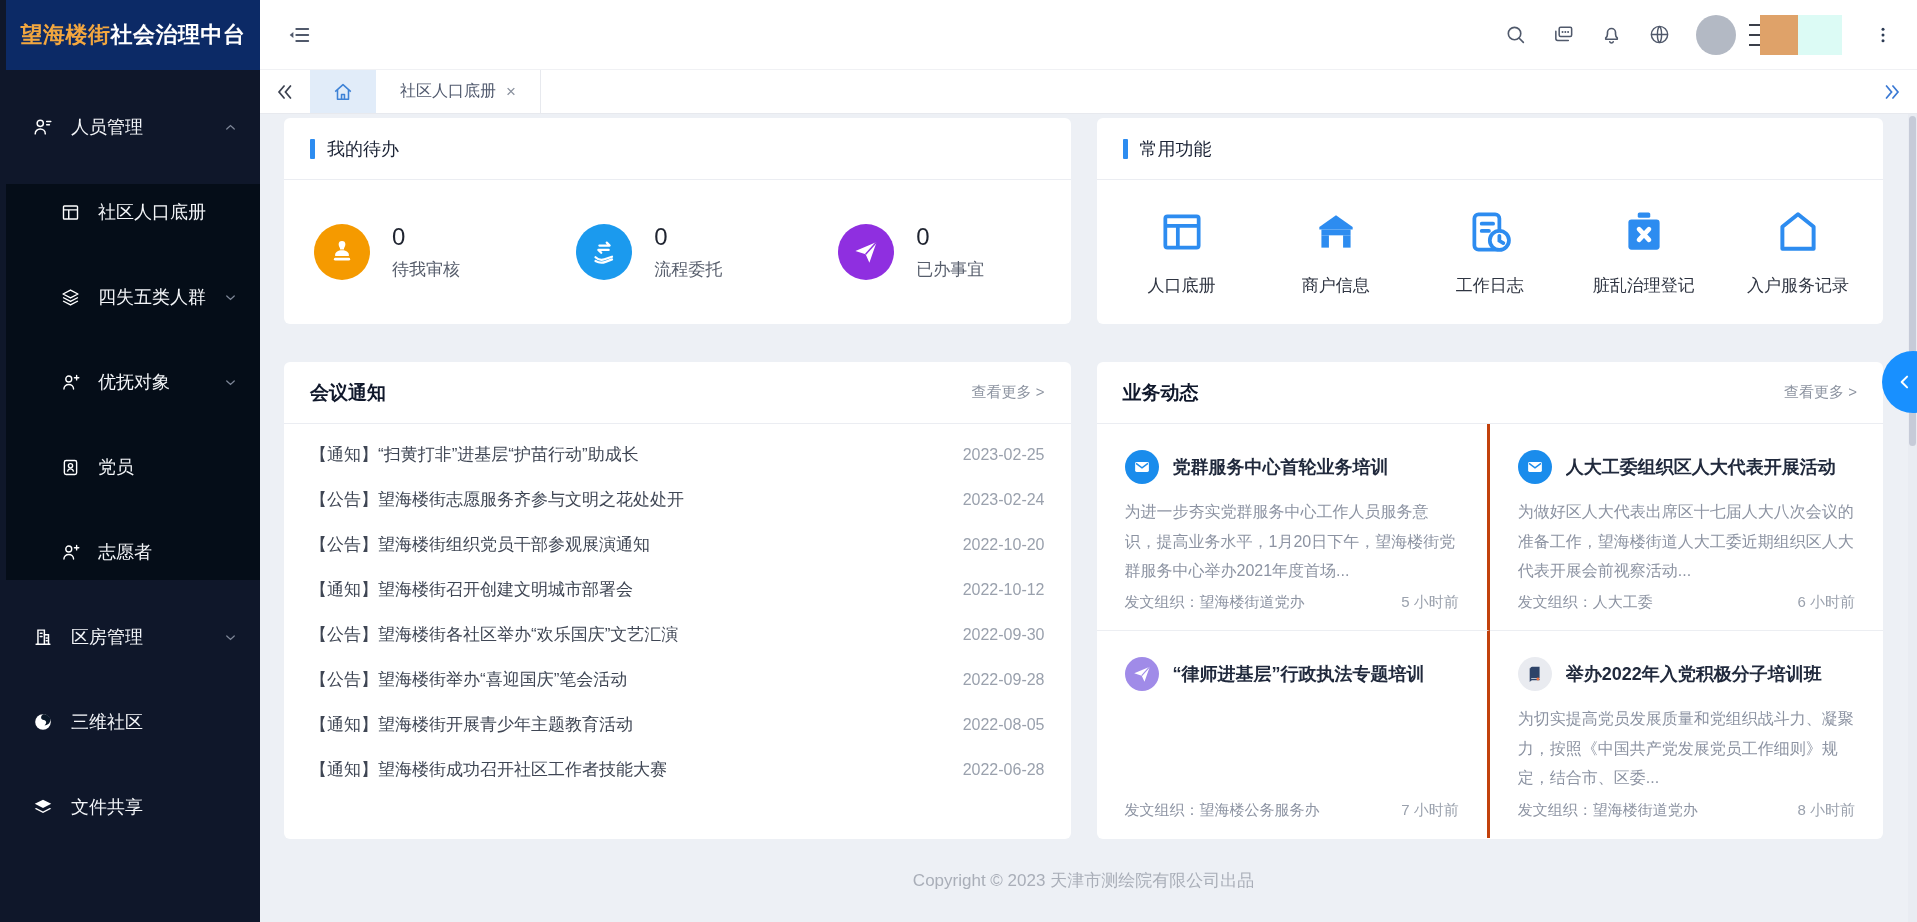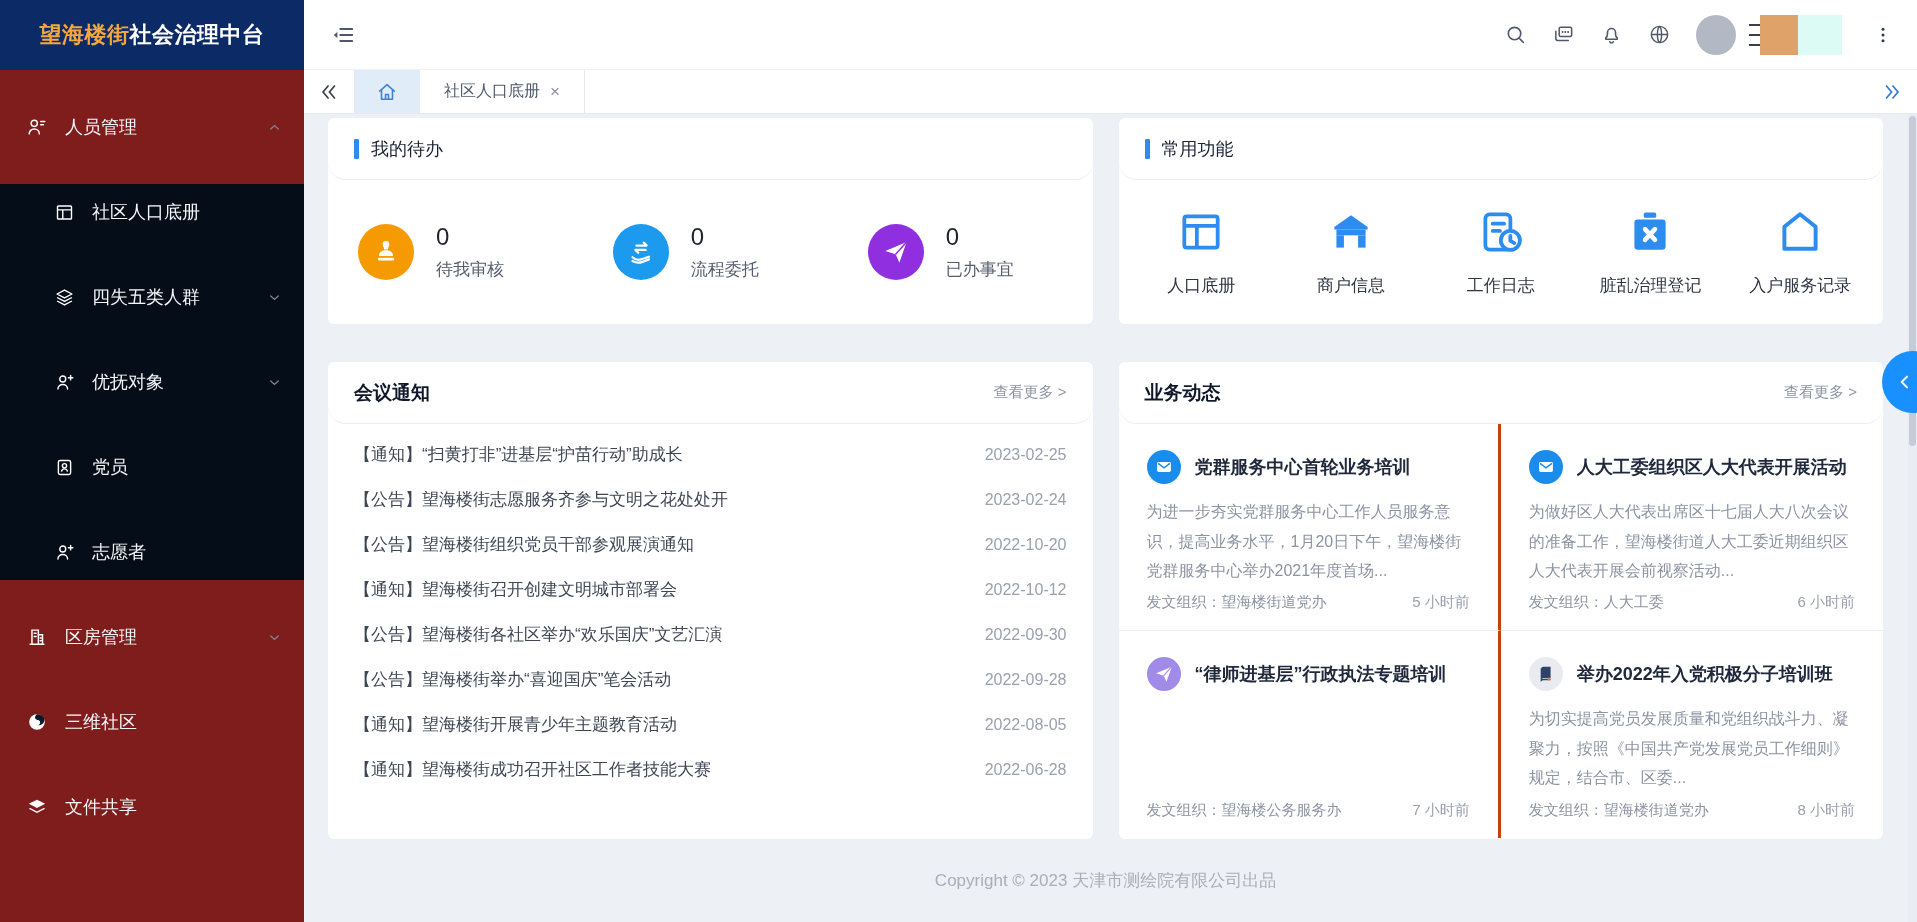--- a/index.html
+++ b/index.html
@@ -1,21 +1,21 @@
 <!DOCTYPE html>
 <html><head>
 <meta charset="utf-8">
 <style>
   * { margin:0; padding:0; box-sizing:border-box; }
   html,body { width:1917px; height:922px; overflow:hidden; background:#edf0f5;
     font-family:"Liberation Sans","DejaVu Sans",sans-serif; }
   .app { display:flex; width:1917px; height:922px; }
 
   
-  .sidebar { width:304px; flex:none; background:#7f1d1d; color:#fff; }
+  .sidebar { width:260px; flex:none; background:#0f172a; color:#fff;padding-left:6px; }
   .logo { height:70px; background:#0c2a66; display:flex; align-items:center; justify-content:center;
     font-size:22px; font-weight:bold; letter-spacing:.5px; white-space:nowrap; }
   .logo-hl { color:#f3a73f; } .logo-rest { color:#fff; }
   .menu-item { height:56px; display:flex; align-items:center; padding:0 22px 0 26px;
     font-size:18px; color:#f4f6f9; cursor:pointer;margin-top:29px; }
   .menu-item .mi { width:22px; height:22px; margin-right:17px; flex:none; }
   .menu-item .caret { width:15px; height:15px; margin-left:auto; flex:none; }
   .submenu { background:#050d18; }
   .submenu .menu-item { padding-left:54px; }
   .submenu .mi { width:21px; height:21px; }
@@ -47,21 +47,21 @@
   .tab-close { color:#8a919e; font-size:17px; cursor:pointer; }
   .tab-spacer { flex:1; }
 
   
   .content { flex:1; position:relative; padding:4px 34px 0 24px; }
   .row { display:flex; gap:26px; }
   .row2 { margin-top:38px; }
   .card { background:#fff; border-radius:6px; flex:1; min-width:0; }
   .card-sm { height:206px; }
   .card-lg { height:477px; }
-  .card-head { height:62px; display:flex; align-items:center; padding:0 26px; border-bottom:1px solid #ebedf2;border-radius:18px; }
+  .card-head { height:62px; display:flex; align-items:center; padding:0 26px; border-bottom:1px solid #ebedf2; }
   .accent { width:5px; height:20px; background:#2d8cf0; border-radius:1px; margin-right:12px; }
   .card-title { font-size:18px; color:#1b2335; }
   .card-title.bold { font-weight:bold; font-size:19px; color:#10182b; }
   .more { margin-left:auto; font-size:15px; color:#8c93a0; cursor:pointer; }
 
   
   .stats { display:flex; height:144px; align-items:center; }
   .stat { flex:1; display:flex; align-items:center; padding-left:30px; }
   .stat-ic { width:56px; height:56px; border-radius:50%; display:flex; align-items:center;
     justify-content:center; margin-right:22px; flex:none; }

